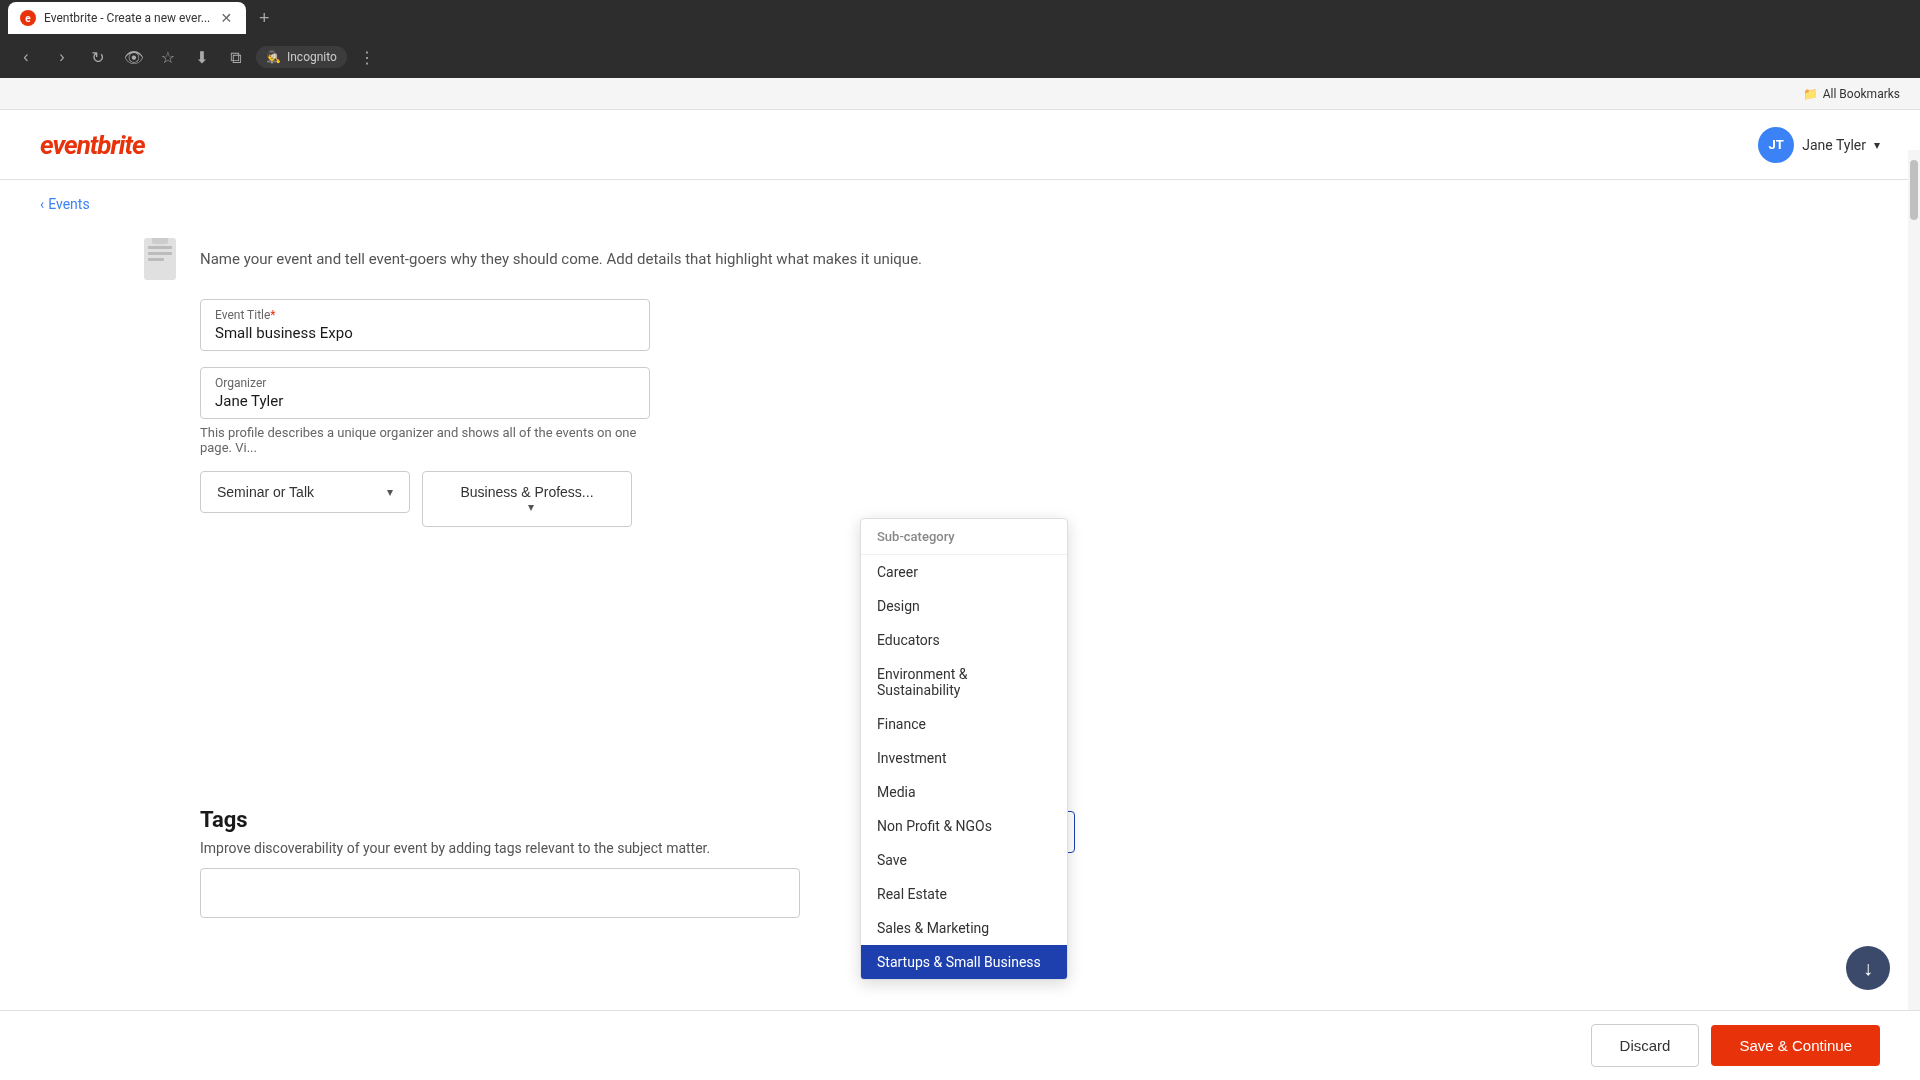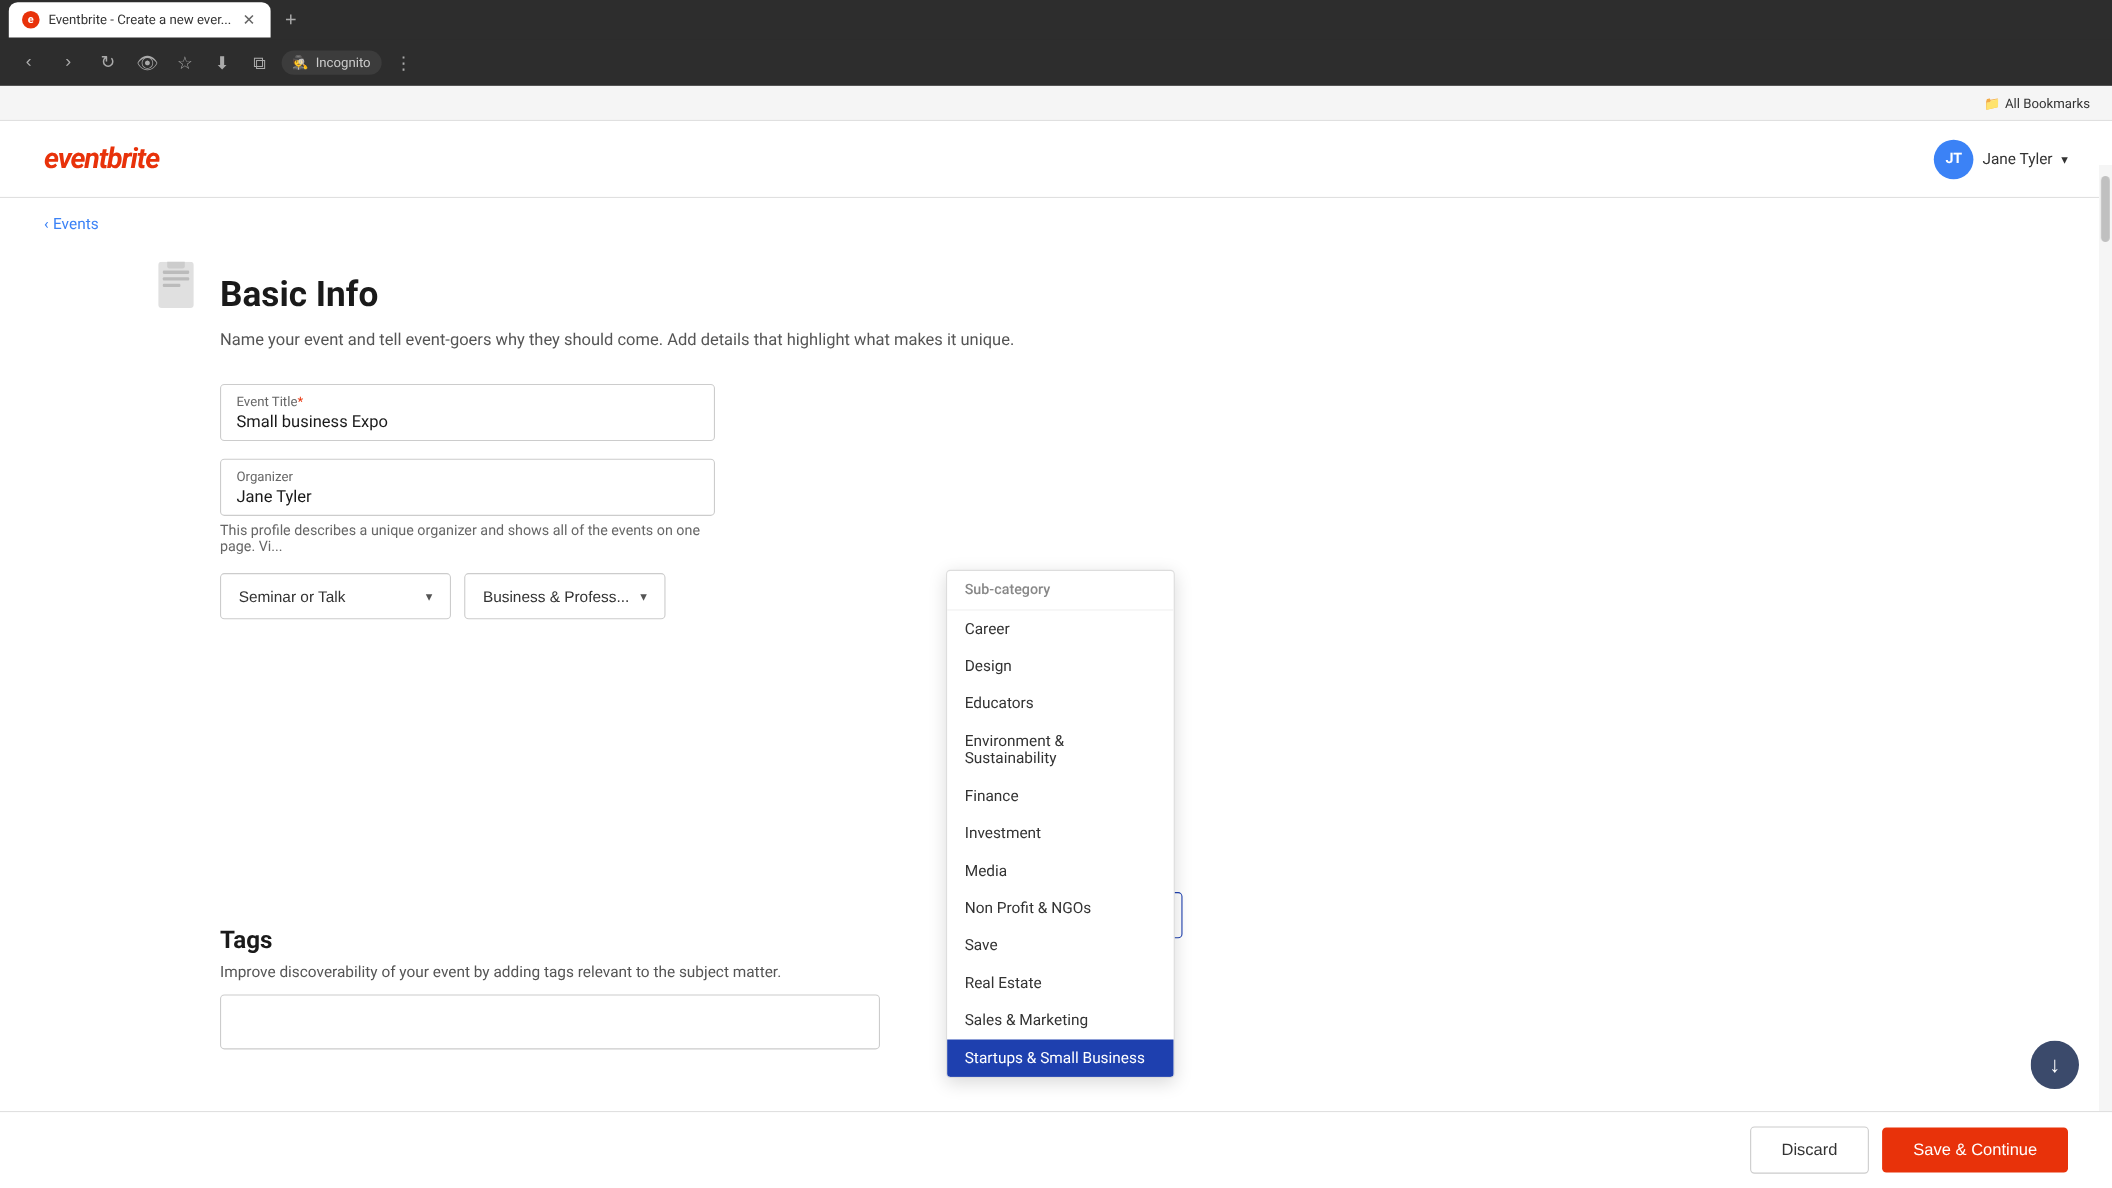--- a/index.html
+++ b/index.html
@@ -147,21 +147,20 @@
     <div class="form-icon" style="left:140px; top:10px;">
       <svg width="40" height="50" viewBox="0 0 40 50">
         <rect x="4" y="0" width="32" height="42" rx="3" fill="#e0e0e0"></rect>
         <rect x="8" y="8" width="24" height="3" rx="1" fill="#bbb"></rect>
         <rect x="8" y="14" width="24" height="3" rx="1" fill="#bbb"></rect>
         <rect x="8" y="20" width="16" height="3" rx="1" fill="#bbb"></rect>
         <rect x="12" y="-2" width="16" height="8" rx="2" fill="#ccc"></rect>
       </svg>
     </div>
 
-    <h1 class="section-title">Basic Info</h1>
     <p class="section-desc">Name your event and tell event-goers why they should come. Add details that highlight what makes it unique.</p>
 
     <div class="form-group">
       <div class="input-wrapper" style="width: 450px;">
         <div class="input-label">
           <span>Event Title</span><span class="required">*</span>
         </div>
         <div class="input-value">Small business Expo</div>
       </div>
     </div>
@@ -172,21 +171,21 @@
         <div class="input-value">Jane Tyler</div>
       </div>
       <p style="font-size:13px; color:#666; margin-top:6px; max-width:450px;">This profile describes a unique organizer and shows all of the events on one page. Vi...</p>
     </div>
 
     <div class="dropdowns-row">
       <button class="dropdown-btn" style="width: 210px;">
         <span>Seminar or Talk</span>
         <span class="dropdown-chevron">▾</span>
       </button>
-      <button class="dropdown-btn" style="width: 183px;">
+      <button class="dropdown-btn" style="width: 210px; flex-direction: column;">
         <span>Business &amp; Profess...</span>
         <span class="dropdown-chevron">▾</span>
       </button>
     </div>
 
     <div class="dropdown-menu">
       <div class="dropdown-menu-header">Sub-category</div>
       <div class="dropdown-item">Career</div>
       <div class="dropdown-item">Design</div>
       <div class="dropdown-item">Educators</div>

